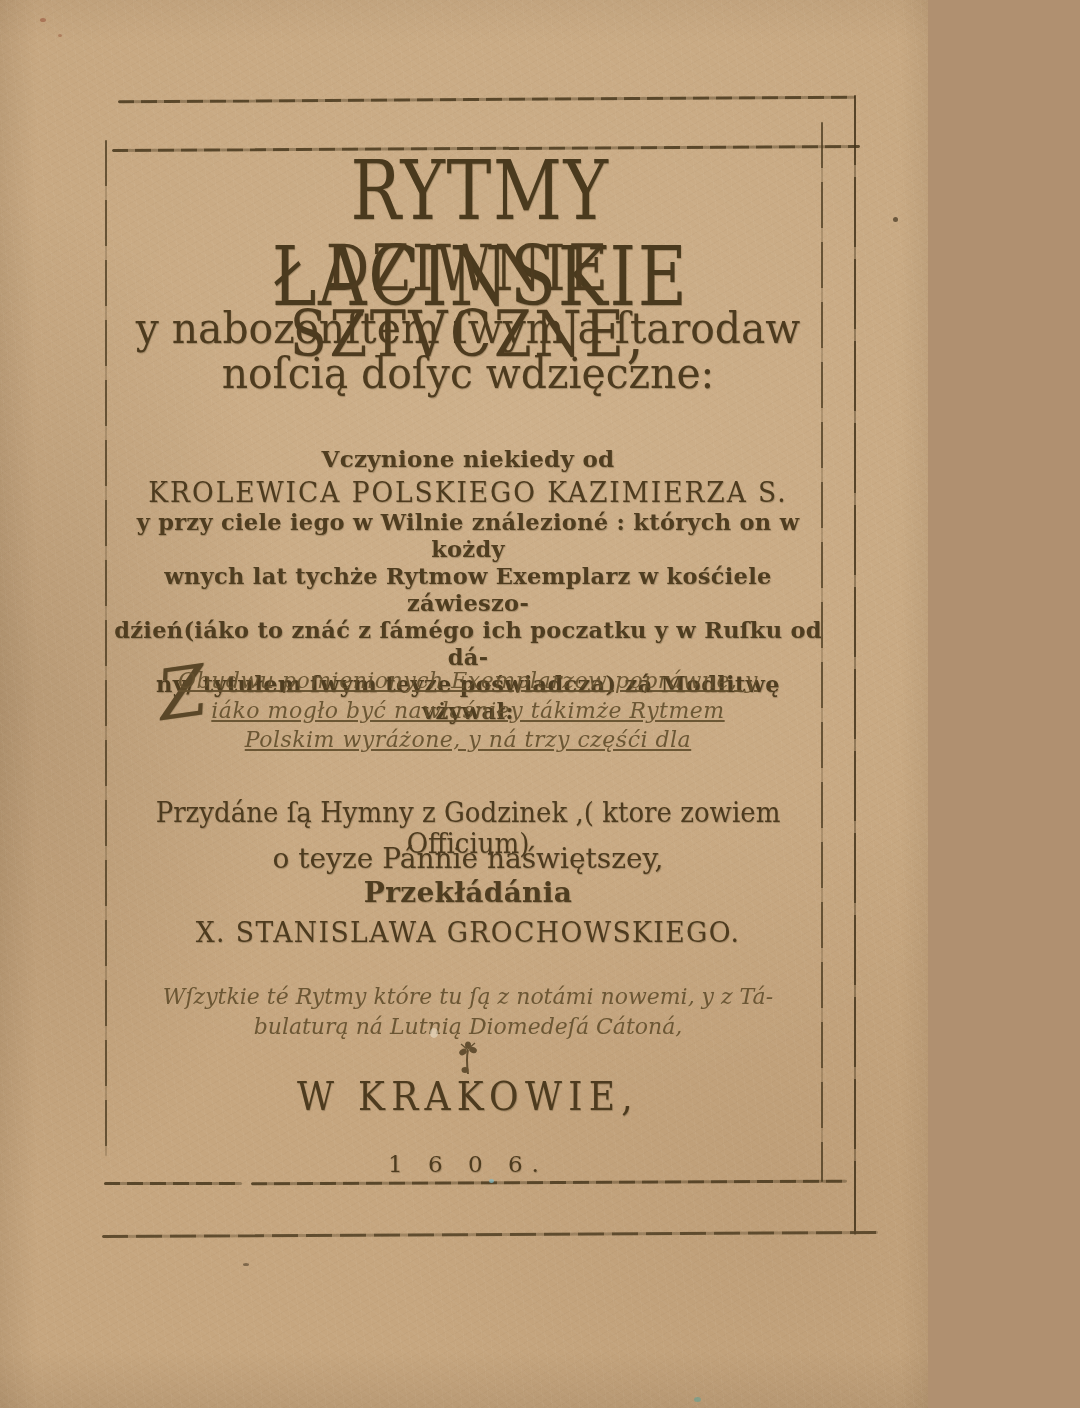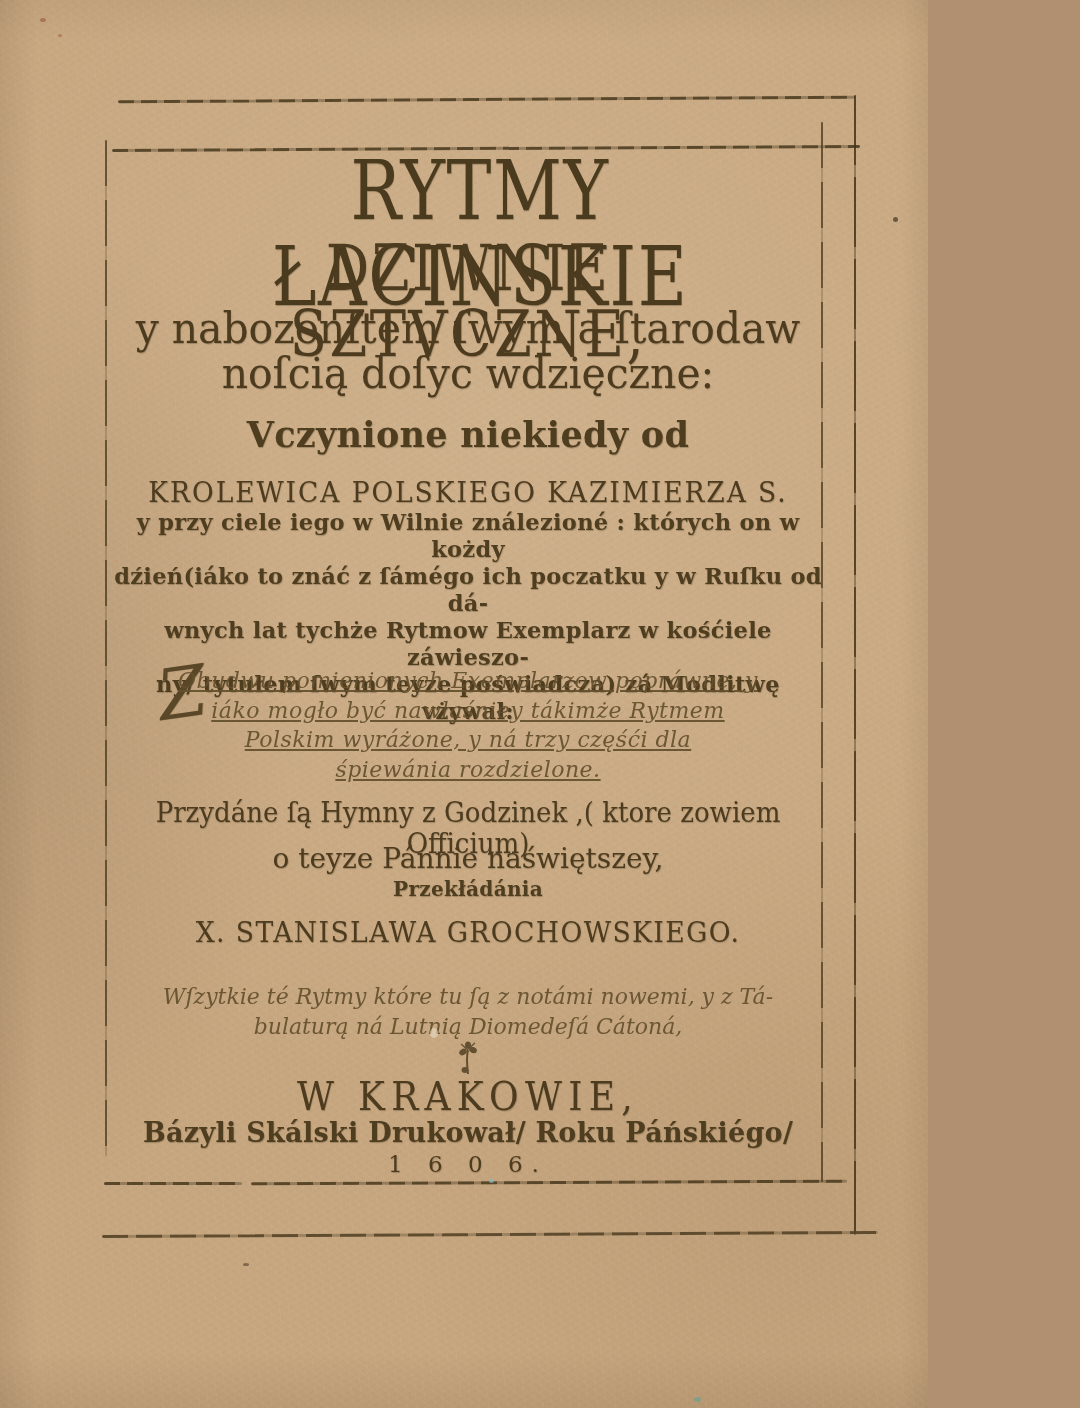--- a/index.html
+++ b/index.html
@@ -51,43 +51,42 @@
   <div class="hrule" style="left:251px;top:1181px;width:596px;transform:rotate(-0.25deg);"></div>
   <div class="hrule" style="left:102px;top:1233px;width:776px;transform:rotate(-0.3deg);
               background:repeating-linear-gradient(90deg, rgba(70,54,27,0.8) 0 26px, rgba(70,54,27,0.3) 26px 34px);"></div>
 
   <div class="txt roman caps" style="left:100px;width:760px;top:148px;font-size:82px;line-height:1.05;letter-spacing:2px;transform:scaleX(0.82);color:#4a3a1e;">RYTMY ŁACINSKIE</div>
   <div class="txt roman caps" style="top:236px;font-size:63px;line-height:1.05;letter-spacing:3px;transform:scaleX(0.86);">DZIWNIE SZTVCZNE,</div>
 
   <div class="txt roman" style="top:307px;font-size:43px;line-height:1.0;transform:scaleX(0.95);">y nabozenſtem ſwym a ſtarodaw</div>
   <div class="txt roman" style="top:352px;font-size:43px;line-height:1.0;transform:scaleX(0.95);">noſcią doſyc wdzięczne:</div>
 
-  <div class="txt blackletter" style="top:416px;font-size:35px;line-height:1.1;">Vczynione niekiedy od</div>
+  <div class="txt blackletter" style="top:446px;font-size:23px;line-height:1.1;">Vczynione niekiedy od</div>
   <div class="txt roman" style="top:477px;font-size:27px;letter-spacing:2px;transform:scaleX(0.98);">KROLEWICA POLSKIEGO KAZIMIERZA S.</div>
 
   <div class="txt blackletter" style="top:509px;font-size:22.5px;line-height:27px;">
     <div>y przy ciele iego w Wilnie ználezioné : których on w kożdy</div>
+    <div>wnych lat tychże Rytmow Exemplarz w kośćiele záwieszo-</div>
     <div>dźień(iáko to znáć z ſámégo ich poczatku y w Ruſku od dá-</div>
-    <div>wnych lat tychże Rytmow Exemplarz w kośćiele záwieszo-</div>
     <div>ny/ tytułem ſwym teyze poświadcza) zá Modlitwę</div>
     <div>vżywał:</div>
   </div>
 
   <div class="ital" style="position:absolute;left:158px;top:652px;font-size:70px;transform:rotate(-8deg);color:#5a4728;text-shadow:0.5px 0.5px 0.8px rgba(84,66,36,0.3);">Z</div>
   <div class="txt ital faded" style="top:666px;font-size:22px;line-height:29.5px;letter-spacing:0.5px;text-decoration:underline;">
     <div>Obudwu pomienionych Exemplarzow popráwne, y</div>
     <div>iáko mogło być nawłaśniey tákimże Rytmem</div>
     <div>Polskim wyráżone, y ná trzy częśći dla</div>
-    <div>śpiewánia rozdzielone.</div>
   </div>
 
   <div class="txt roman" style="top:798px;font-size:28px;line-height:1.1;transform:scaleX(0.93);">Przydáne ſą Hymny z Godzinek ,( ktore zowiem Officium)</div>
   <div class="txt roman" style="top:844px;font-size:28px;line-height:1.1;">o teyze Pánnie naświętszey,</div>
 
-  <div class="txt blackletter" style="top:878px;font-size:20px;line-height:1.1;">Przekłádánia</div>
+  <div class="txt blackletter" style="top:878px;font-size:28px;line-height:1.1;">Przekłádánia</div>
   <div class="txt roman" style="top:916px;font-size:28px;letter-spacing:1.5px;transform:scaleX(0.95);">X. STANISLAWA GROCHOWSKIEGO.</div>
 
   <div class="txt ital faded" style="top:982px;font-size:22px;line-height:30px;">
     <div>Wſzytkie té Rytmy które tu ſą z notámi nowemi, y z Tá-</div>
     <div>bulaturą ná Lutnią Diomedeſá Cátoná,</div>
   </div>
 
   <div class="fleuron" style="top:1040px;">
     <svg width="30" height="36" viewBox="0 0 30 36">
       <g fill="#4f3d20" opacity="0.82">
@@ -95,21 +94,20 @@
         <ellipse cx="10" cy="12" rx="4" ry="3" transform="rotate(-30 10 12)"></ellipse>
         <ellipse cx="20" cy="10" rx="4" ry="3" transform="rotate(25 20 10)"></ellipse>
         <ellipse cx="15" cy="5" rx="3" ry="3.5"></ellipse>
         <ellipse cx="12" cy="30" rx="3.5" ry="3"></ellipse>
         <path d="M15 10 L8 4 M15 9 L22 3" stroke="#4f3d20" stroke-width="1.4" fill="none"></path>
       </g>
     </svg>
   </div>
 
   <div class="txt roman" style="top:1076px;font-size:40px;line-height:1.0;letter-spacing:7px;transform:scaleX(0.9);">W KRAKOWIE,</div>
-  <div class="txt blackletter" style="top:1118px;font-size:27px;line-height:1.1;">Bázyli Skálski Drukował/ Roku Páńskiégo/</div>
   <div class="txt roman" style="top:1151px;font-size:23px;letter-spacing:9px;">1 6 0 6.</div>
 
   <div class="speck" style="left:40px;top:18px;width:6px;height:4px;background:rgba(140,62,40,0.45);"></div>
   <div class="speck" style="left:58px;top:34px;width:4px;height:3px;background:rgba(140,62,40,0.38);"></div>
   <div class="speck" style="left:893px;top:217px;width:5px;height:5px;background:rgba(58,44,24,0.65);"></div>
   <div class="speck" style="left:966px;top:362px;width:4px;height:4px;background:rgba(58,44,24,0.45);"></div>
   <div class="speck" style="left:1012px;top:120px;width:4px;height:4px;background:rgba(58,44,24,0.32);"></div>
   <div class="speck" style="left:243px;top:1263px;width:6px;height:3px;background:rgba(58,44,24,0.5);"></div>
   <div class="speck" style="left:489px;top:1179px;width:5px;height:4px;background:rgba(130,185,195,0.75);"></div>
   <div class="speck" style="left:694px;top:1397px;width:7px;height:5px;background:rgba(90,160,150,0.55);"></div>

